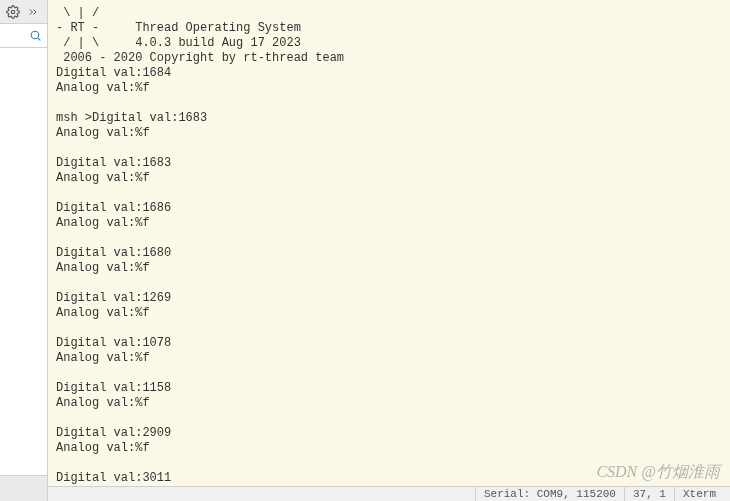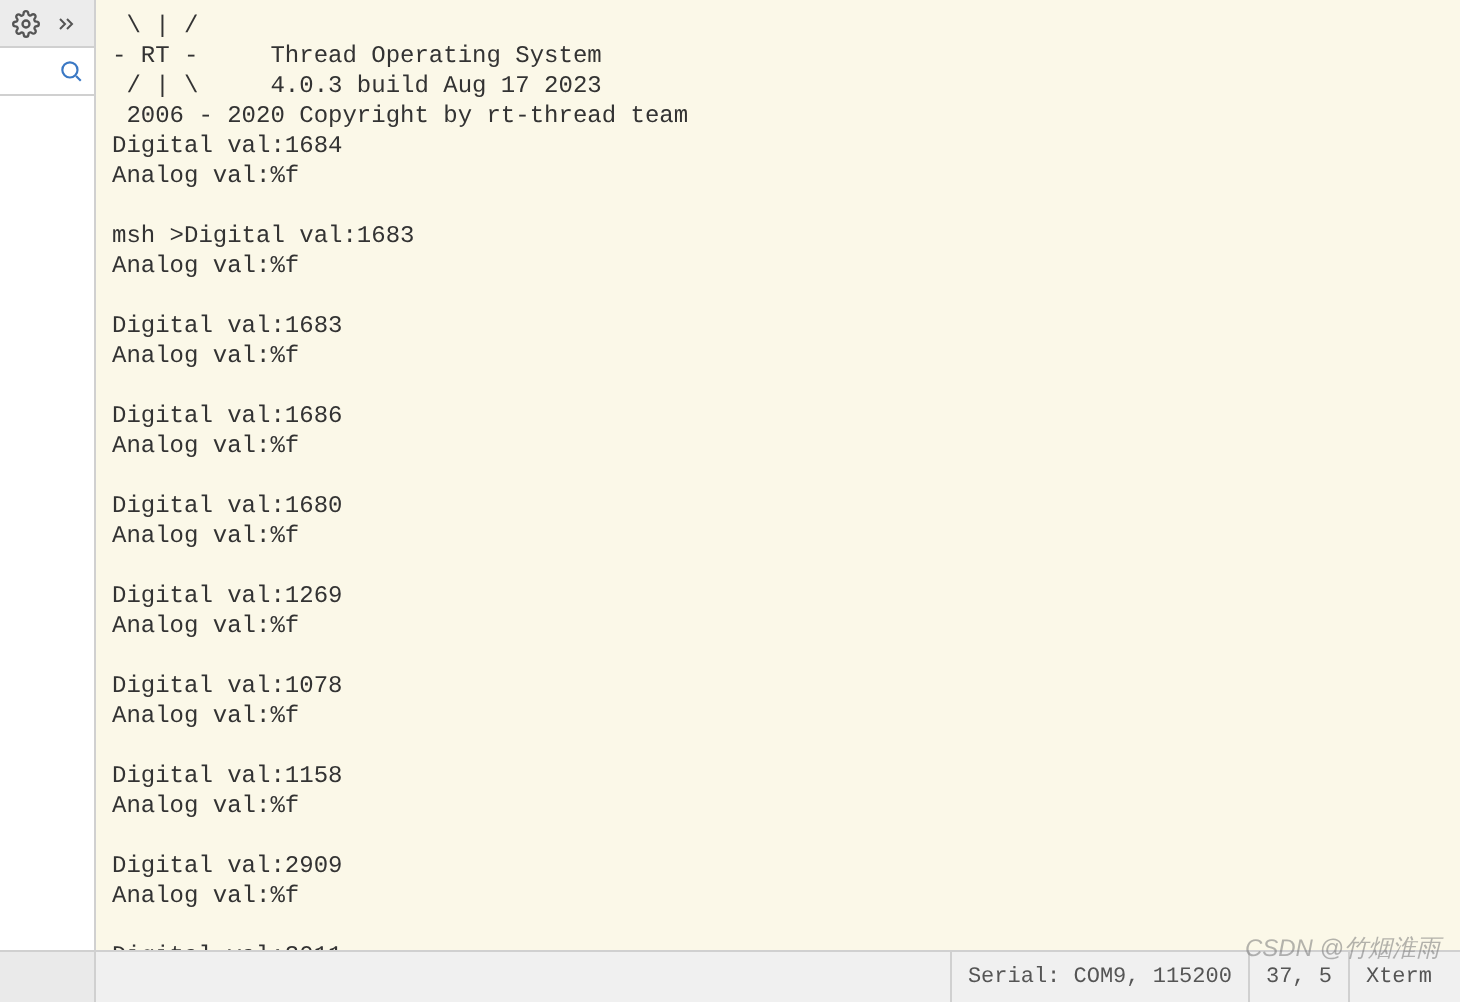--- a/index.html
+++ b/index.html
@@ -79,21 +79,21 @@
       color: #333333;
       padding: 6px 8px 4px 8px;
       white-space: pre;
       font-family: Consolas, "Courier New", monospace;
       font-size: 12px;
       line-height: 15px;
       overflow: hidden;
       position: relative;
     }
     .status-bar {
-      height: 26px;
+      height: 15px;
       background: #f0f0f0;
       border-top: 1px solid #d0d0d0;
       display: flex;
       align-items: center;
       font-size: 11px;
       color: #555;
       justify-content: flex-end;
       padding-right: 6px;
     }
     .status-cell {
@@ -101,23 +101,23 @@
       padding: 0 8px;
       height: 100%;
       display: flex;
       align-items: center;
     }
     .watermark {
       position: absolute;
       right: 10px;
       bottom: 18px;
       font-style: italic;
-      font-family: Liberation Sans, sans-serif;
+      font-family: Liberation Serif, serif;
       color: rgba(120,120,120,0.55);
-      font-size: 12px;
+      font-size: 16px;
       pointer-events: none;
     }
   </style>
 </head>
 <body>
 
 <div class="left-panel">
   <div class="toolbar-row">
     <span class="gear-icon">
       <svg width="14" height="14" viewBox="0 0 24 24" fill="none" stroke="#555" stroke-width="2">
@@ -175,18 +175,18 @@
 Analog val:%f
 
 Digital val:2909
 Analog val:%f
 
 Digital val:3011
 Analog val:%f</span>
 </div>
   <div class="status-bar">
     <div class="status-cell">Serial: COM9, 115200</div>
-    <div class="status-cell">37, 5</div>
+    <div class="status-cell">37, 1</div>
     <div class="status-cell">Xterm</div>
   </div>
 </div>
 
 <div class="watermark">CSDN @竹烟淮雨</div>
 
 </body></html>

